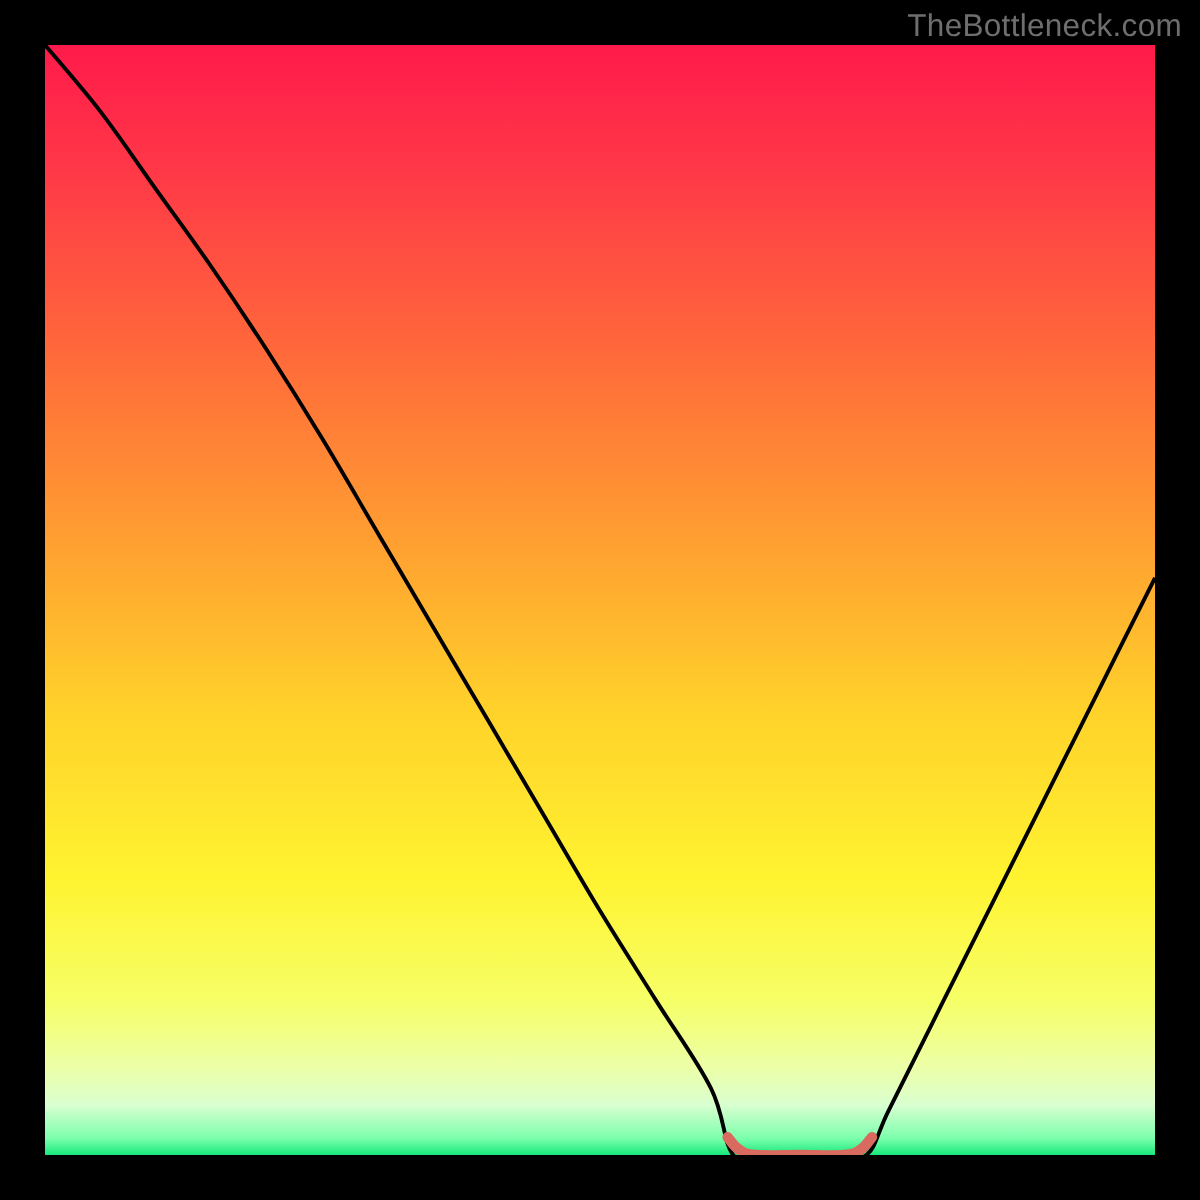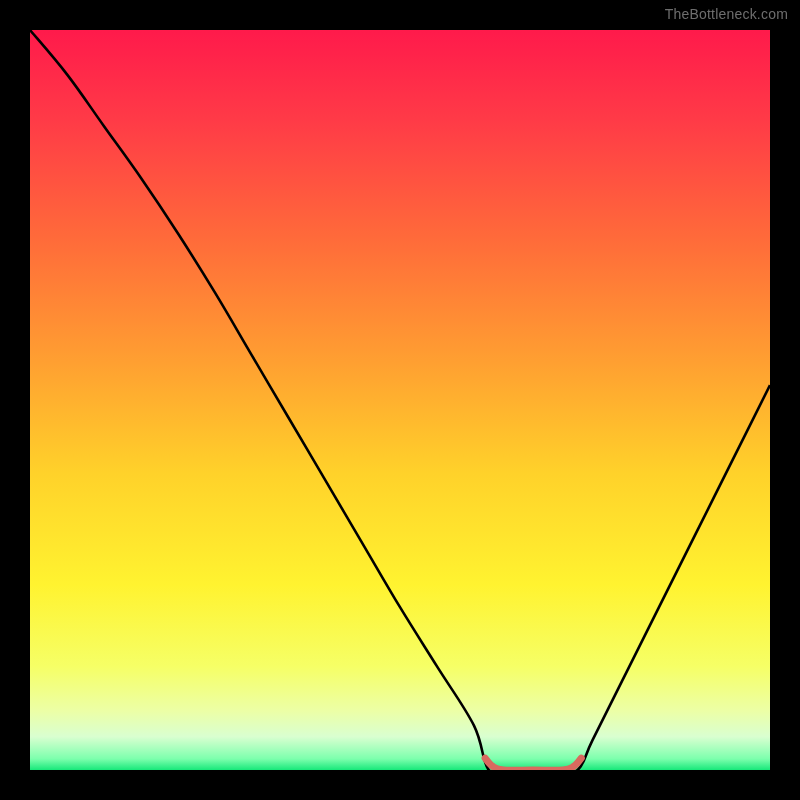--- a/index.html
+++ b/index.html
@@ -27,21 +27,21 @@
   }
   .gradient {
     position: absolute;
     inset: 0;
   }
   .watermark {
     position: absolute;
     top: 6px;
     right: 12px;
     color: #6e6e6e;
-    font-size: 14px;
+    font-size: 21px;
     font-weight: 500;
     letter-spacing: 0.2px;
   }
   svg { display: block; }
 </style>
 </head>
 <body>
 
 <div class="stage">
 

